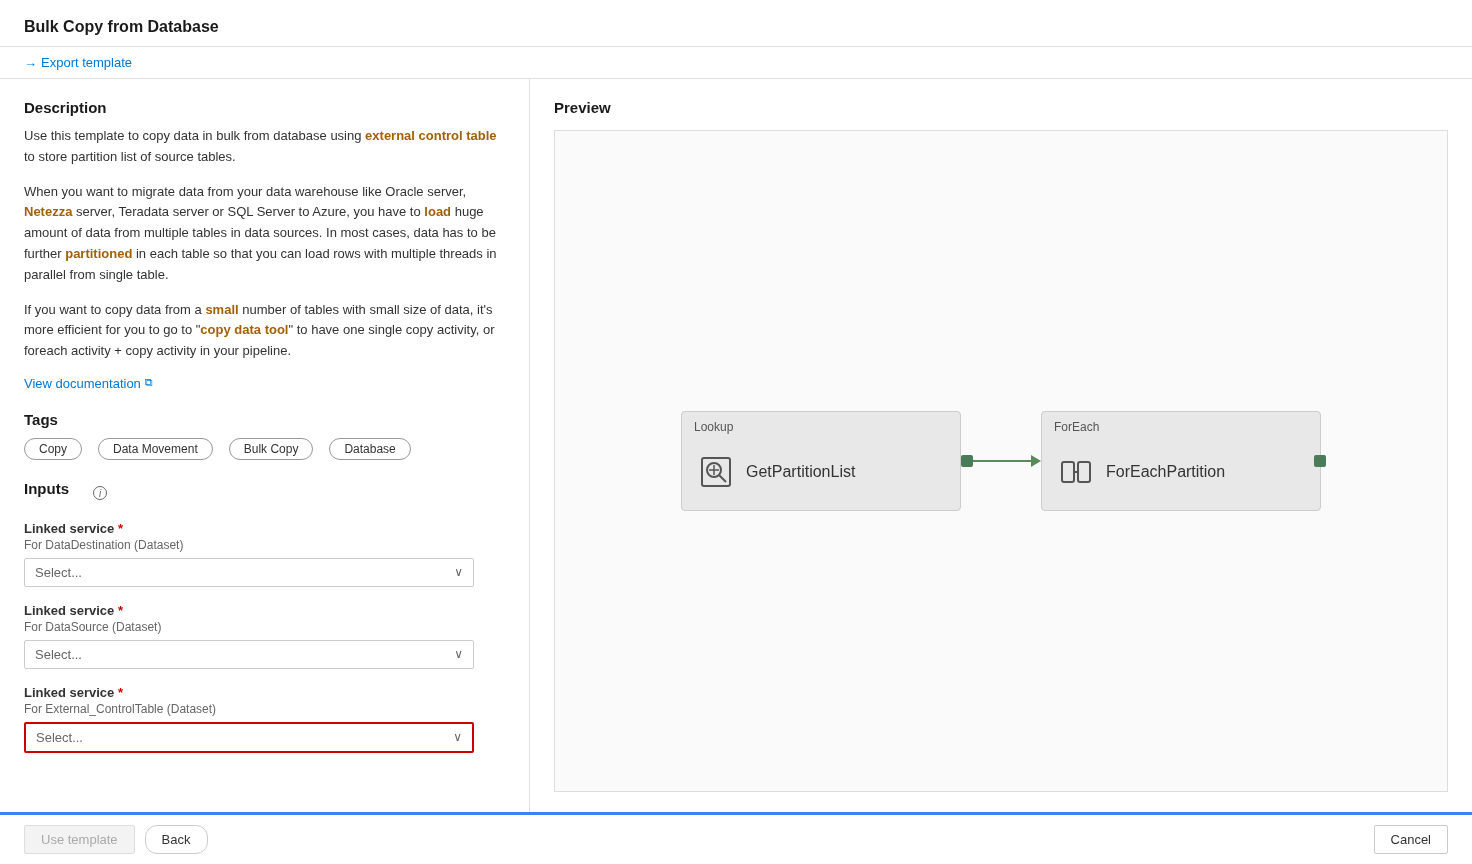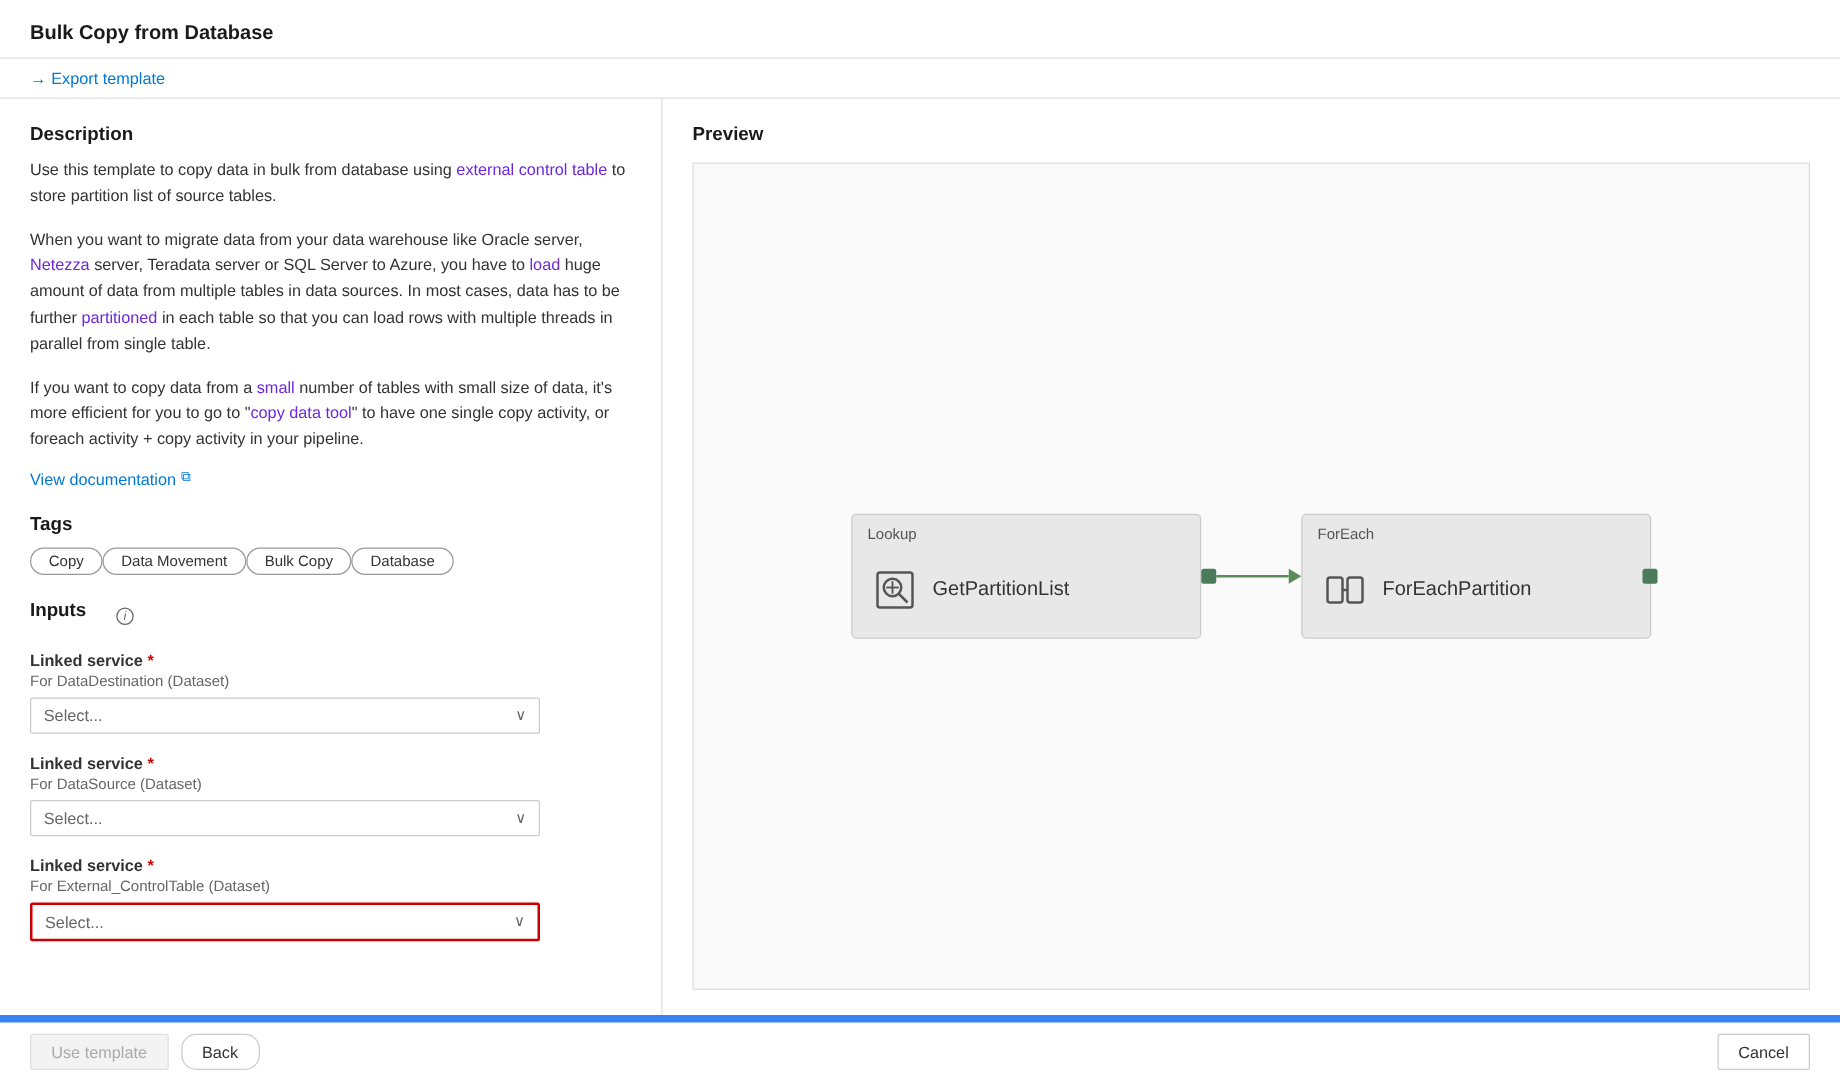--- a/index.html
+++ b/index.html
@@ -13,55 +13,55 @@
     .export-bar { padding: 8px 24px; border-bottom: 1px solid #e0e0e0; }
     .export-link { color: #0078d4; text-decoration: none; font-size: 13px; display: inline-flex; align-items: center; gap: 4px; }
 
     .main-content { display: flex; flex: 1; overflow: hidden; }
 
     .left-panel { width: 530px; min-width: 530px; padding: 20px 24px; overflow-y: auto; border-right: 1px solid #e0e0e0; }
 
     .section-title { font-size: 15px; font-weight: 600; margin-bottom: 10px; color: #1a1a1a; }
 
     .description-text { font-size: 13px; color: #333; line-height: 1.6; margin-bottom: 14px; }
-    .description-text a, .link-blue { color: #6d28d9; text-decoration: none; }
+    .description-text a, .link-blue { color: #a16207; text-decoration: none; font-weight: bold; }
 
     .view-doc-link { color: #0078d4; font-size: 13px; text-decoration: none; display: inline-flex; gap: 4px; margin-bottom: 20px; }
     .ext-icon { font-size: 11px; }
 
     .tags-section { margin-bottom: 20px; }
-    .tags-row { display: flex; flex-wrap: wrap; gap: 0; margin-top: 8px; align-items: flex-end; }
+    .tags-row { display: flex; flex-wrap: wrap; gap: 16px; margin-top: 8px; align-items: flex-end; }
     .tag-badge { border: 1px solid #999; border-radius: 20px; padding: 3px 14px; font-size: 12px; color: #333; background: #fff; }
 
     .inputs-section { margin-bottom: 10px; }
     .inputs-title-row { display: flex; align-items: center; gap: 24px; margin-bottom: 14px; }
     .info-icon { width: 14px; height: 14px; border: 1px solid #666; border-radius: 50%; display: inline-flex; align-items: center; justify-content: center; font-size: 10px; color: #666; font-style: italic; }
 
     .field-group { margin-bottom: 16px; }
     .field-label { font-size: 13px; font-weight: 600; margin-bottom: 2px; }
     .field-sublabel { font-size: 12px; color: #666; margin-bottom: 6px; }
     .required-star { color: #c00; }
 
-    .select-dropdown { width: 408px; border: 1px solid #ccc; border-radius: 2px; padding: 6px 10px; font-size: 13px; color: #666; display: flex; align-items: center; justify-content: space-between; background: #fff; cursor: pointer; }
+    .select-dropdown { width: 450px; border: 1px solid #ccc; border-radius: 2px; padding: 6px 10px; font-size: 13px; color: #666; display: flex; align-items: center; justify-content: space-between; background: #fff; cursor: pointer; }
     .select-dropdown.error { border: 2px solid #c00; }
     .chevron-icon { font-size: 12px; color: #666; }
 
     .right-panel { flex: 1; padding: 20px 24px; overflow: hidden; display: flex; flex-direction: column; }
     .preview-title { font-size: 15px; font-weight: 600; margin-bottom: 14px; color: #1a1a1a; }
     .preview-canvas { flex: 1; border: 1px solid #ddd; background: #fafafa; position: relative; overflow: hidden; }
 
     .pipeline-diagram { position: absolute; top: 50%; left: 50%; transform: translate(-50%, -50%); display: flex; align-items: center; gap: 0; }
 
     .pipeline-node { background: #e8e8e8; border: 1px solid #ccc; border-radius: 4px; width: 280px; padding: 0; }
     .node-header { font-size: 12px; color: #555; padding: 8px 12px 4px 12px; }
     .node-body { display: flex; align-items: center; gap: 12px; padding: 16px 12px 20px 16px; }
     .node-icon { width: 36px; height: 36px; display: flex; align-items: center; justify-content: center; }
     .node-label { font-size: 16px; color: #333; font-weight: 400; }
 
-    .footer { height: 52px; border-top: 6px solid #3b82f6; display: flex; align-items: center; padding: 0 24px; justify-content: space-between; background: #fff; }
+    .footer { height: 52px; border-top: 3px solid #3b82f6; display: flex; align-items: center; padding: 0 24px; justify-content: space-between; background: #fff; }
     .footer-left { display: flex; gap: 10px; }
     .btn-use-template { background: #f3f3f3; color: #aaa; border: 1px solid #ddd; padding: 6px 16px; font-size: 13px; cursor: not-allowed; border-radius: 2px; }
     .btn-back { background: #fff; color: #333; border: 1px solid #ccc; padding: 6px 16px; font-size: 13px; cursor: pointer; border-radius: 12px; }
     .btn-cancel { background: #fff; color: #333; border: 1px solid #ccc; padding: 6px 16px; font-size: 13px; cursor: pointer; border-radius: 2px; }
 
     
     .lookup-svg { width: 32px; height: 32px; }
     .foreach-svg { width: 32px; height: 32px; }
   </style>
 </head>

